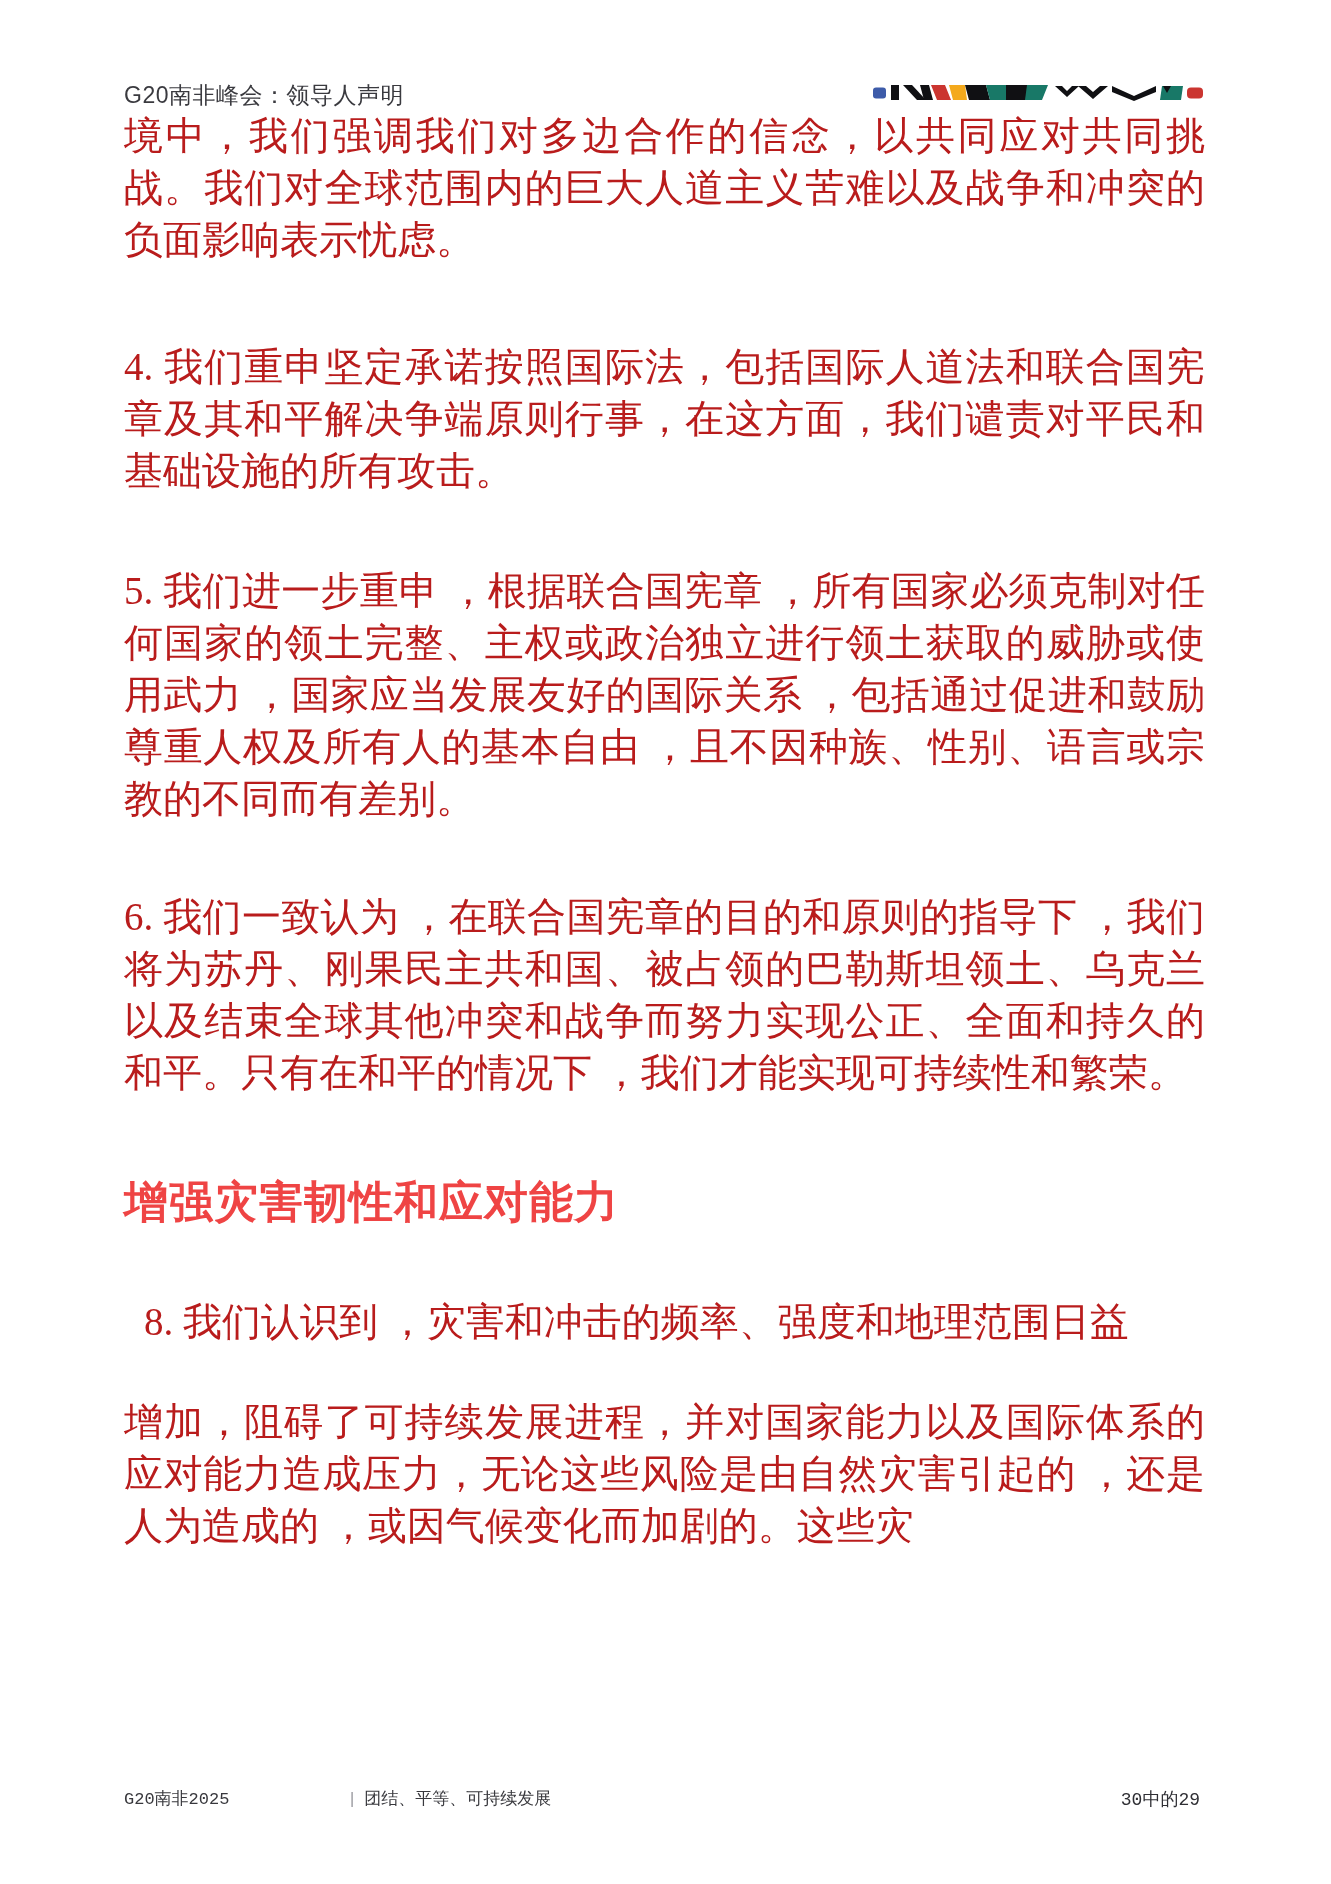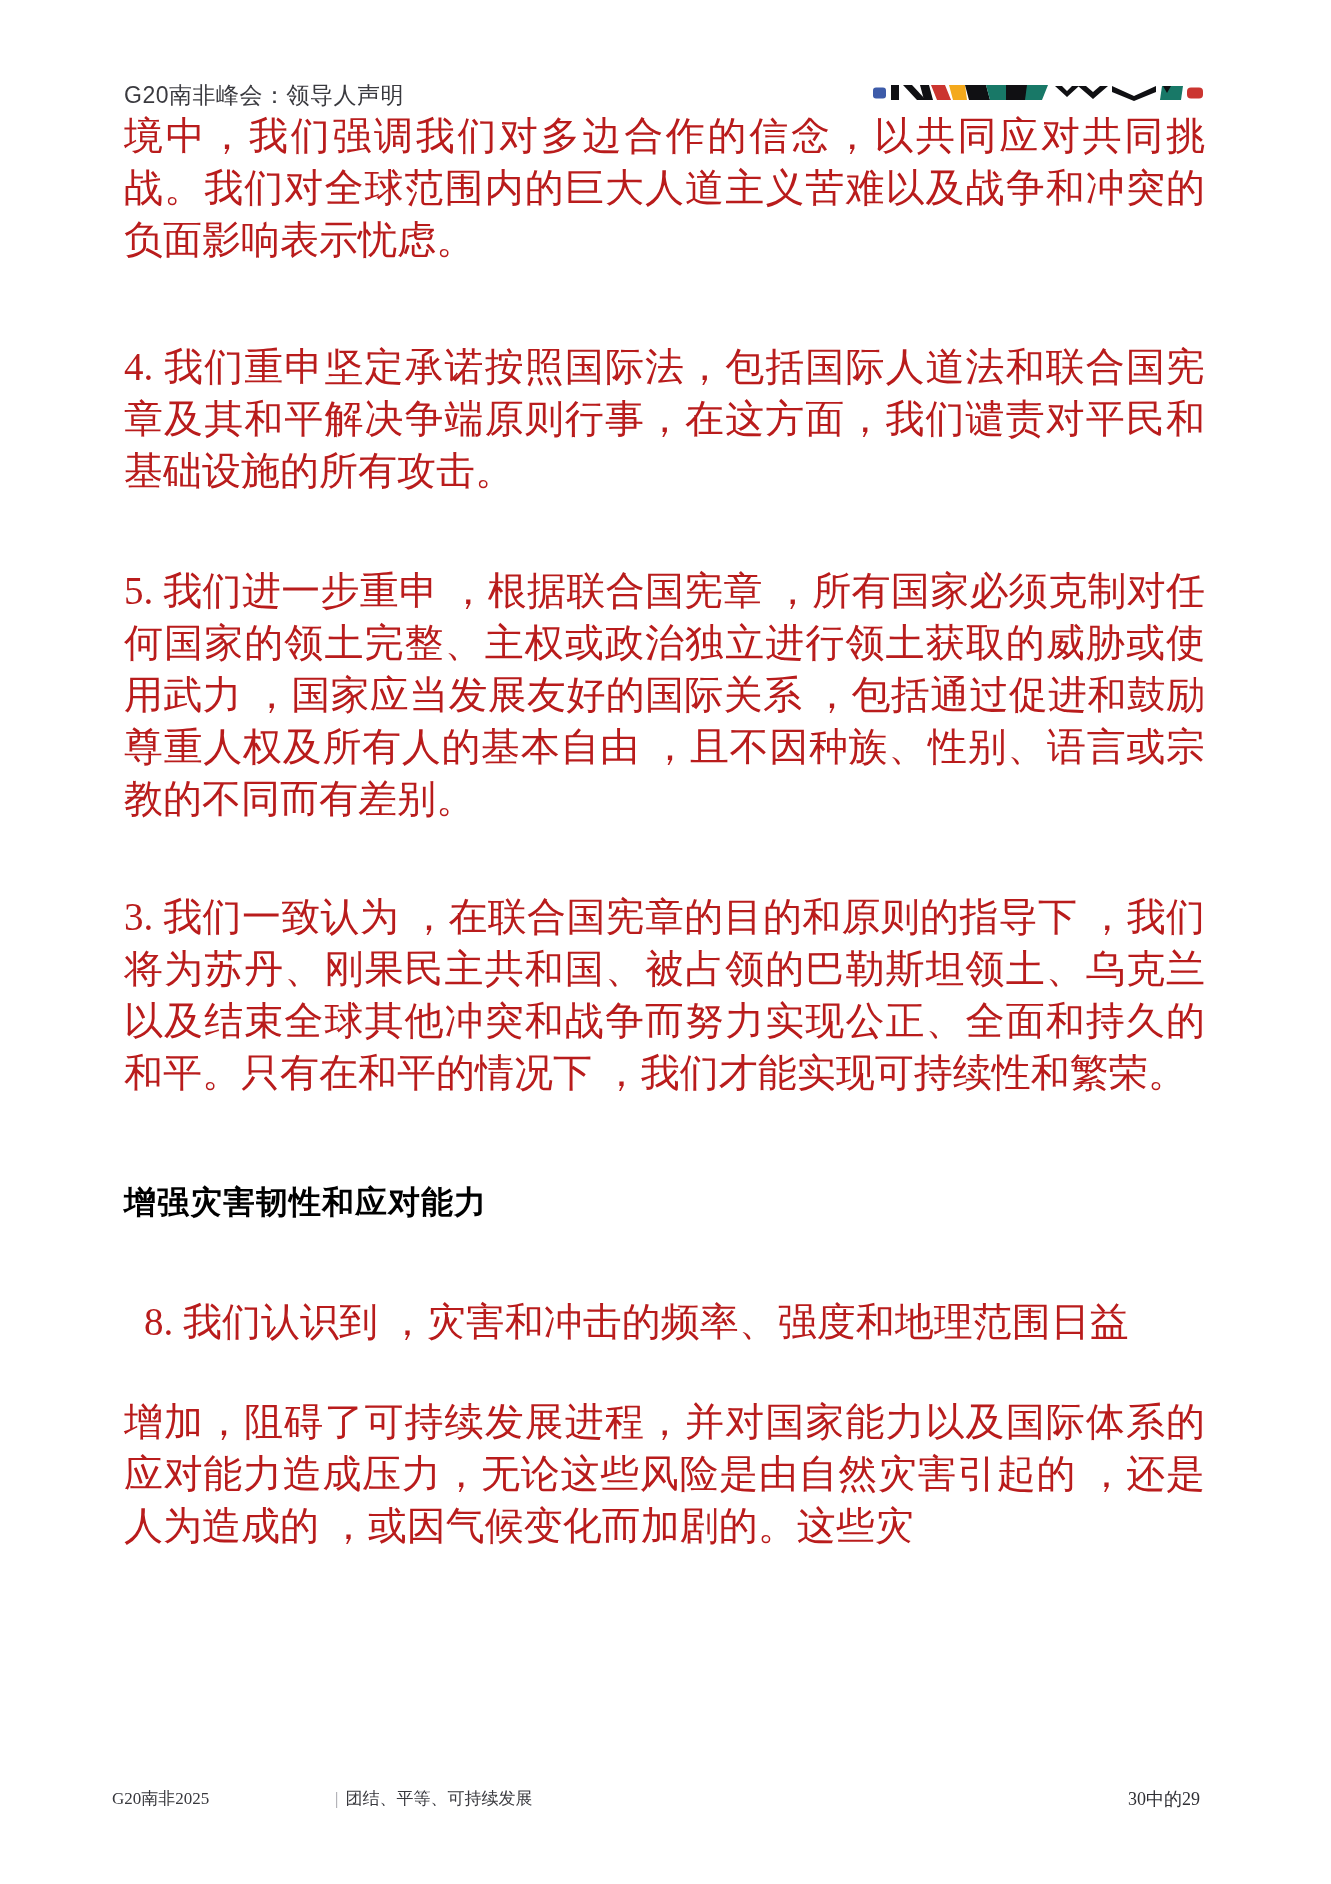--- a/index.html
+++ b/index.html
@@ -52,33 +52,33 @@
   .para.m-p4   { margin-top: 75px; }
   .para.m-p5   { margin-top: 68px; }
   .para.m-p6   { margin-top: 78px; }
   .para.m-p7   { margin-top: 66px; }
   .para.m-p8   { margin-top: 72px; margin-left: 20px; }
   .para.m-cont { margin-top: 48px; }
   .section-heading {
     margin: 81px 0 0 0;
     font-family: "Liberation Sans", "DejaVu Sans", sans-serif;
     font-weight: 700;
-    font-size: 32px;
+    font-size: 44px;
     line-height: 44px;
     letter-spacing: 1px;
-    color: #000000;
+    color: #ef4444;
   }
   
   .footer {
     position: absolute;
     top: 1787px;
-    left: 112px;
+    left: 124px;
     right: 126px;
     height: 24px;
-    font-family: Liberation Serif, serif;
+    font-family: Liberation Mono, monospace;
     font-size: 17px;
     color: #38383d;
   }
   .footer-edition { position: absolute; left: 0; top: 0; white-space: nowrap; }
   .footer-motto-group {
     position: absolute;
     left: 223px;
     top: 0;
     white-space: nowrap;
     display: inline-flex;
@@ -123,21 +123,21 @@
       <polygon points="290,2 311,2 309,16 288,16" fill="#187867"></polygon>
       <polygon points="291,2 299,2 295,9" fill="#101013"></polygon>
       <rect x="315" y="3.5" width="16" height="11" rx="4" fill="#CB3530"></rect>
     </svg>
   </div>
 
   <div class="content">
     <p class="para">境中，我们强调我们对多边合作的信念，以共同应对共同挑战。我们对全球范围内的巨大人道主义苦难以及战争和冲突的负面影响表示忧虑。</p>
     <p class="para m-p4">4. 我们重申坚定承诺按照国际法，包括国际人道法和联合国宪章及其和平解决争端原则行事，在这方面，我们谴责对平民和基础设施的所有攻击。</p>
     <p class="para m-p5">5. 我们进一步重申 ，根据联合国宪章 ，所有国家必须克制对任何国家的领土完整、主权或政治独立进行领土获取的威胁或使用武力 ，国家应当发展友好的国际关系 ，包括通过促进和鼓励尊重人权及所有人的基本自由 ，且不因种族、性别、语言或宗教的不同而有差别。</p>
-    <p class="para m-p7">3. 我们一致认为 ，在联合国宪章的目的和原则的指导下 ，我们将为苏丹、刚果民主共和国、被占领的巴勒斯坦领土、乌克兰以及结束全球其他冲突和战争而努力实现公正、全面和持久的和平。只有在和平的情况下 ，我们才能实现可持续性和繁荣。</p>
+    <p class="para m-p7">6. 我们一致认为 ，在联合国宪章的目的和原则的指导下 ，我们将为苏丹、刚果民主共和国、被占领的巴勒斯坦领土、乌克兰以及结束全球其他冲突和战争而努力实现公正、全面和持久的和平。只有在和平的情况下 ，我们才能实现可持续性和繁荣。</p>
 
     <h2 class="section-heading">增强灾害韧性和应对能力</h2>
 
     <p class="para m-p8">8. 我们认识到 ，灾害和冲击的频率、强度和地理范围日益</p>
     <p class="para m-cont">增加，阻碍了可持续发展进程，并对国家能力以及国际体系的应对能力造成压力，无论这些风险是由自然灾害引起的 ，还是人为造成的 ，或因气候变化而加剧的。这些灾</p>
   </div>
 
   <div class="footer">
     <span class="footer-edition">G20南非2025</span>
     <span class="footer-motto-group">

